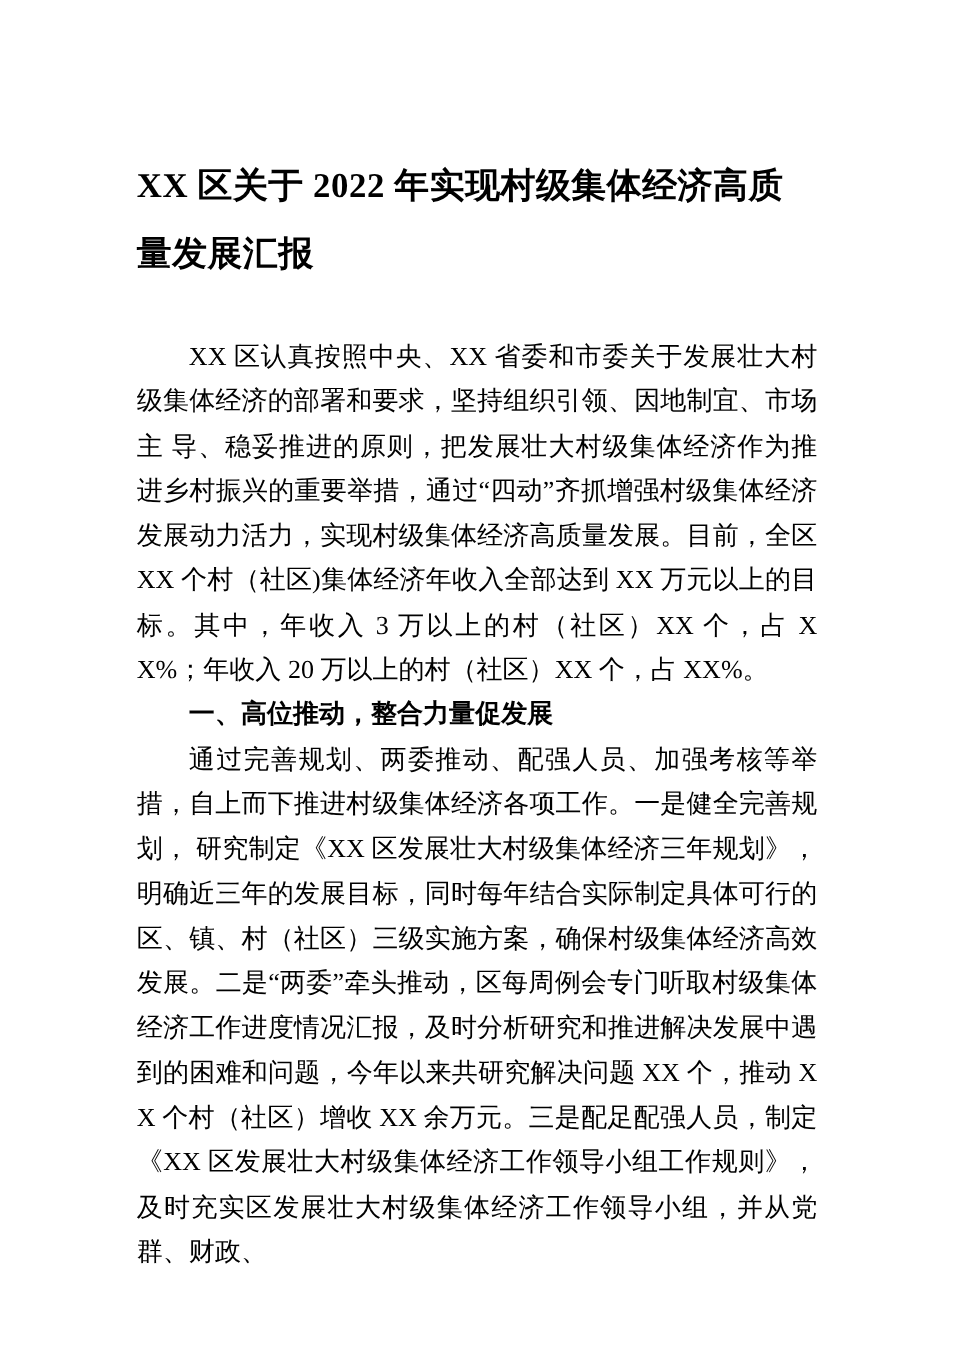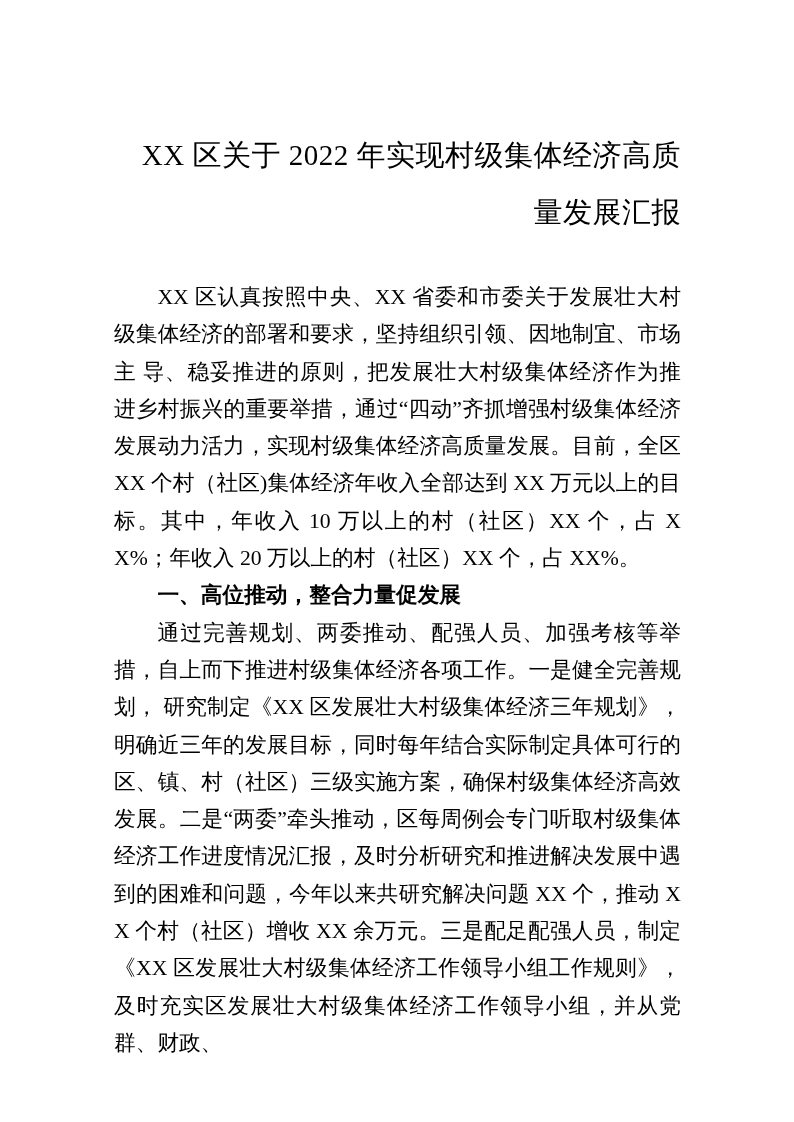--- a/index.html
+++ b/index.html
@@ -20,22 +20,22 @@
     position: absolute;
     top: 0;
     left: 114px;
     width: 567px;
   }
   .doc-title {
     margin-top: 127px;
     margin-bottom: 38px;
     font-size: 29px;
     line-height: 57px;
-    text-align: right;
-    font-weight: 400;
+    text-align: left;
+    font-weight: 700;
     letter-spacing: 0.5px;
     color: #000000;
   }
   .para {
     margin: 0;
     font-size: 21.7px;
     line-height: 37.3px;
     text-align: justify;
     text-justify: inter-character;
     text-indent: 2em;
@@ -53,20 +53,20 @@
   }
 </style>
 </head>
 <body>
 
 <div class="page">
   <div class="content">
 
     <div class="doc-title">XX 区关于 2022 年实现村级集体经济高质量发展汇报</div>
 
-    <p class="para">XX 区认真按照中央、XX 省委和市委关于发展壮大村级集体经济的部署和要求，坚持组织引领、因地制宜、市场主 导、稳妥推进的原则，把发展壮大村级集体经济作为推进乡村振兴的重要举措，通过“四动”齐抓增强村级集体经济发展动力活力，实现村级集体经济高质量发展。目前，全区 XX 个村（社区)集体经济年收入全部达到 XX 万元以上的目标。其中，年收入 10 万以上的村（社区）XX 个，占 XX%；年收入 20 万以上的村（社区）XX 个，占 XX%。</p>
+    <p class="para">XX 区认真按照中央、XX 省委和市委关于发展壮大村级集体经济的部署和要求，坚持组织引领、因地制宜、市场主 导、稳妥推进的原则，把发展壮大村级集体经济作为推进乡村振兴的重要举措，通过“四动”齐抓增强村级集体经济发展动力活力，实现村级集体经济高质量发展。目前，全区 XX 个村（社区)集体经济年收入全部达到 XX 万元以上的目标。其中，年收入 3 万以上的村（社区）XX 个，占 XX%；年收入 20 万以上的村（社区）XX 个，占 XX%。</p>
 
     <h2 class="section-heading">一、高位推动，整合力量促发展</h2>
 
     <p class="para">通过完善规划、两委推动、配强人员、加强考核等举措，自上而下推进村级集体经济各项工作。一是健全完善规划， 研究制定《XX 区发展壮大村级集体经济三年规划》，明确近三年的发展目标，同时每年结合实际制定具体可行的区、镇、村（社区）三级实施方案，确保村级集体经济高效发展。二是“两委”牵头推动，区每周例会专门听取村级集体经济工作进度情况汇报，及时分析研究和推进解决发展中遇到的困难和问题，今年以来共研究解决问题 XX 个，推动 XX 个村（社区）增收 XX 余万元。三是配足配强人员，制定《XX 区发展壮大村级集体经济工作领导小组工作规则》，及时充实区发展壮大村级集体经济工作领导小组，并从党群、财政、</p>
 
   </div>
 </div>
 
 </body></html>

